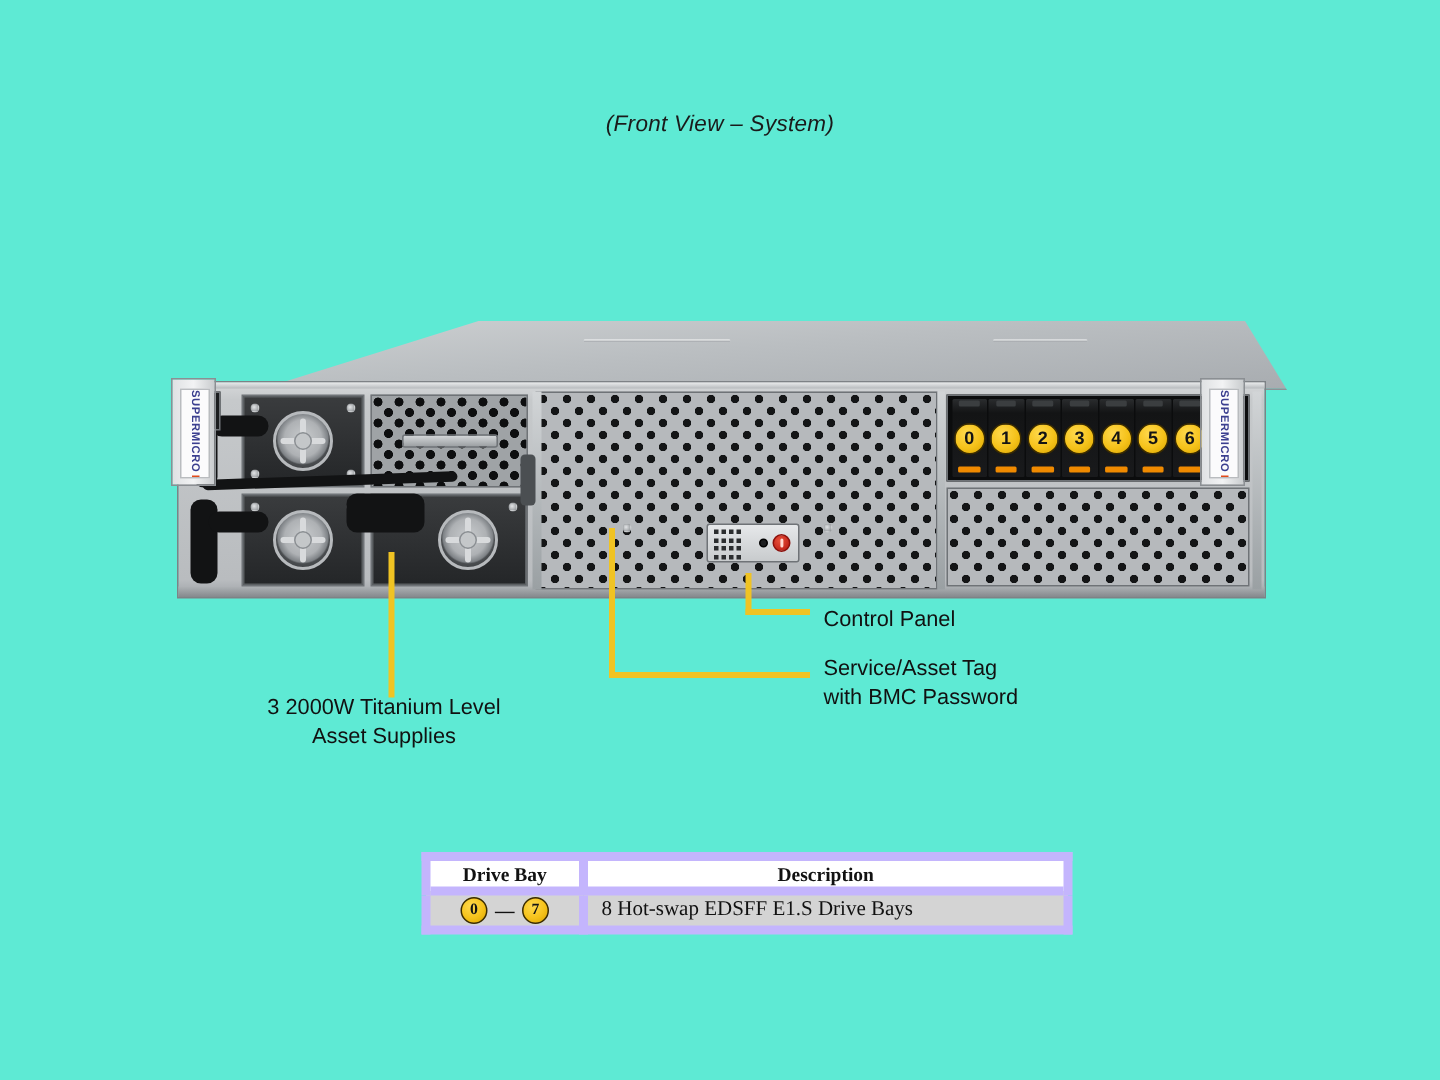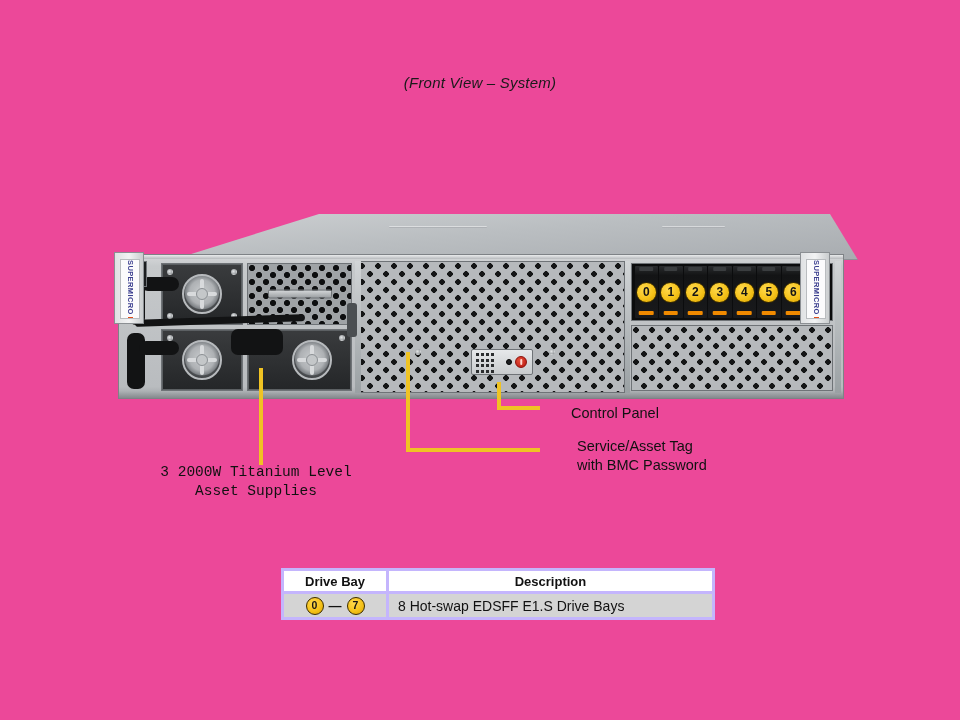--- a/index.html
+++ b/index.html
@@ -2,21 +2,21 @@
 <html><head>
 <meta charset="utf-8">
 <style>
   * { box-sizing: border-box; margin: 0; padding: 0; }
   html, body {
     width: 960px; height: 720px;
     background: #ffffff;
     font-family: "Liberation Sans", sans-serif;
     overflow: hidden;
   }
-  #page { position: relative; width: 960px; height: 720px; background: #ec4899; }
+  #page { position: relative; width: 960px; height: 720px; background: #5eead4; }
 
   
   .view-title {
     position: absolute; top: 74px; left: 0; width: 960px;
     text-align: center;
     font-style: italic; font-size: 15px; color: #1a1a1a;
     letter-spacing: .2px;
   }
 
   
@@ -185,21 +185,21 @@
   
   .label { position: absolute; font-size: 14.5px; color: #111; line-height: 1.32; }
   .label.center { text-align: center; }
 
   
   .tbl {
     position: absolute; left: 281px; top: 568px; width: 434px;
     border-collapse: collapse; border: 2px solid #111;
     font-size: 12.5px; color: #111;
   }
-  .tbl th, .tbl td { border: 3px solid #c4b5fd; padding: 0; }
+  .tbl th, .tbl td { border: 6px solid #c4b5fd; padding: 0; font-family: Liberation Serif, serif; }
   .tbl thead th {
     background: #ffffff; font-weight: 700; font-size: 13px;
     height: 23px; text-align: center; border-bottom: 2px solid #111;
   }
   .tbl th.c1, .tbl td.c1 { width: 105px; }
   .tbl tbody td { background: #d4d4d4; height: 26px; }
   .tbl td.c1 { text-align: center; }
   .tbl td.c2 { padding-left: 9px; font-size: 14px; }
   .rng { display: inline-flex; align-items: center; gap: 5px; justify-content: center; }
   .rng-badge {
@@ -368,30 +368,30 @@
   </div>
 
   <div class="lead lead-v" style="left:259px; top:368px; height:97px;"></div>
 
   <div class="lead lead-v" style="left:406px; top:352px; height:100px;"></div>
   <div class="lead lead-h" style="left:406px; top:448px; width:134px;"></div>
 
   <div class="lead lead-v" style="left:497px; top:382px; height:28px;"></div>
   <div class="lead lead-h" style="left:497px; top:406px; width:43px;"></div>
 
-  <div class="label center" style="left:150px; top:463px; width:212px;font-family:Liberation Mono, monospace;">
+  <div class="label center" style="left:150px; top:463px; width:212px;">
     <div>3 2000W Titanium Level</div>
     <div>Asset Supplies</div>
   </div>
 
-  <div class="label" style="left:571px; top:404px;">
+  <div class="label" style="left:549px; top:404px;">
     <div>Control Panel</div>
   </div>
 
-  <div class="label" style="left:549px; top:437px;margin-left:28px;">
+  <div class="label" style="left:549px; top:437px;">
     <div>Service/Asset Tag</div>
     <div>with BMC Password</div>
   </div>
 
   <table class="tbl">
     <thead>
       <tr>
         <th class="c1">Drive Bay</th>
         <th class="c2">Description</th>
       </tr>

